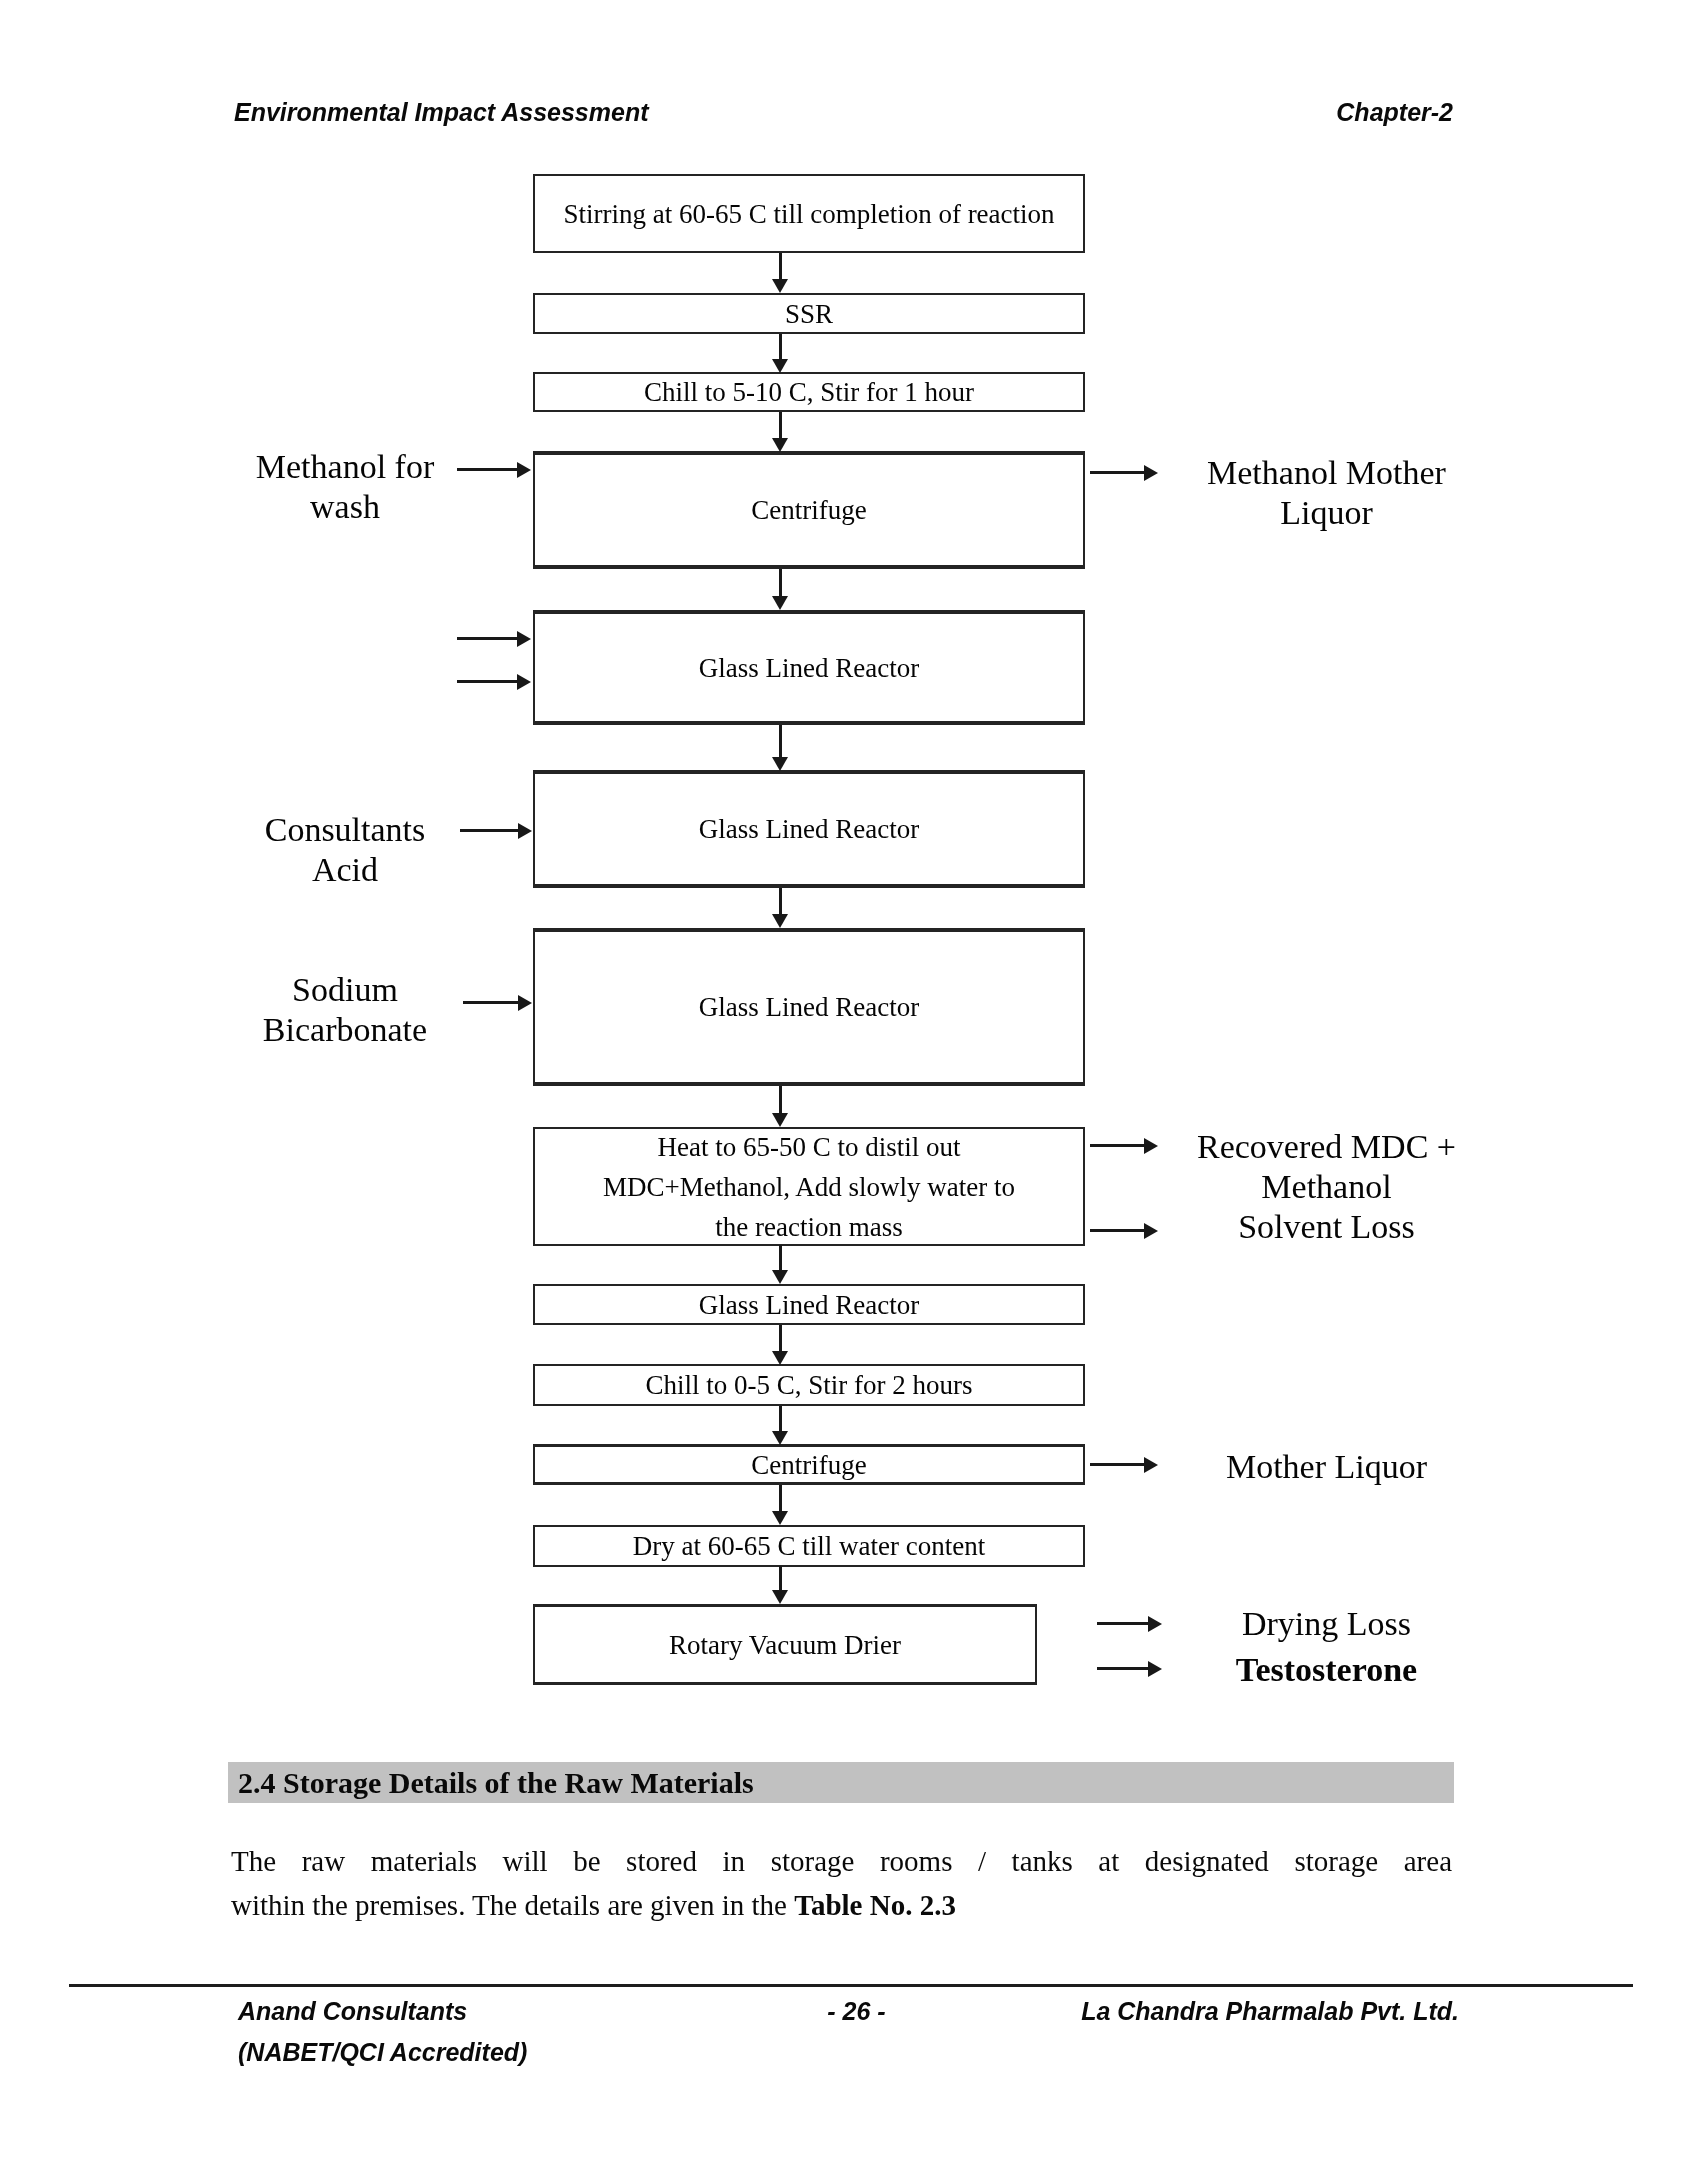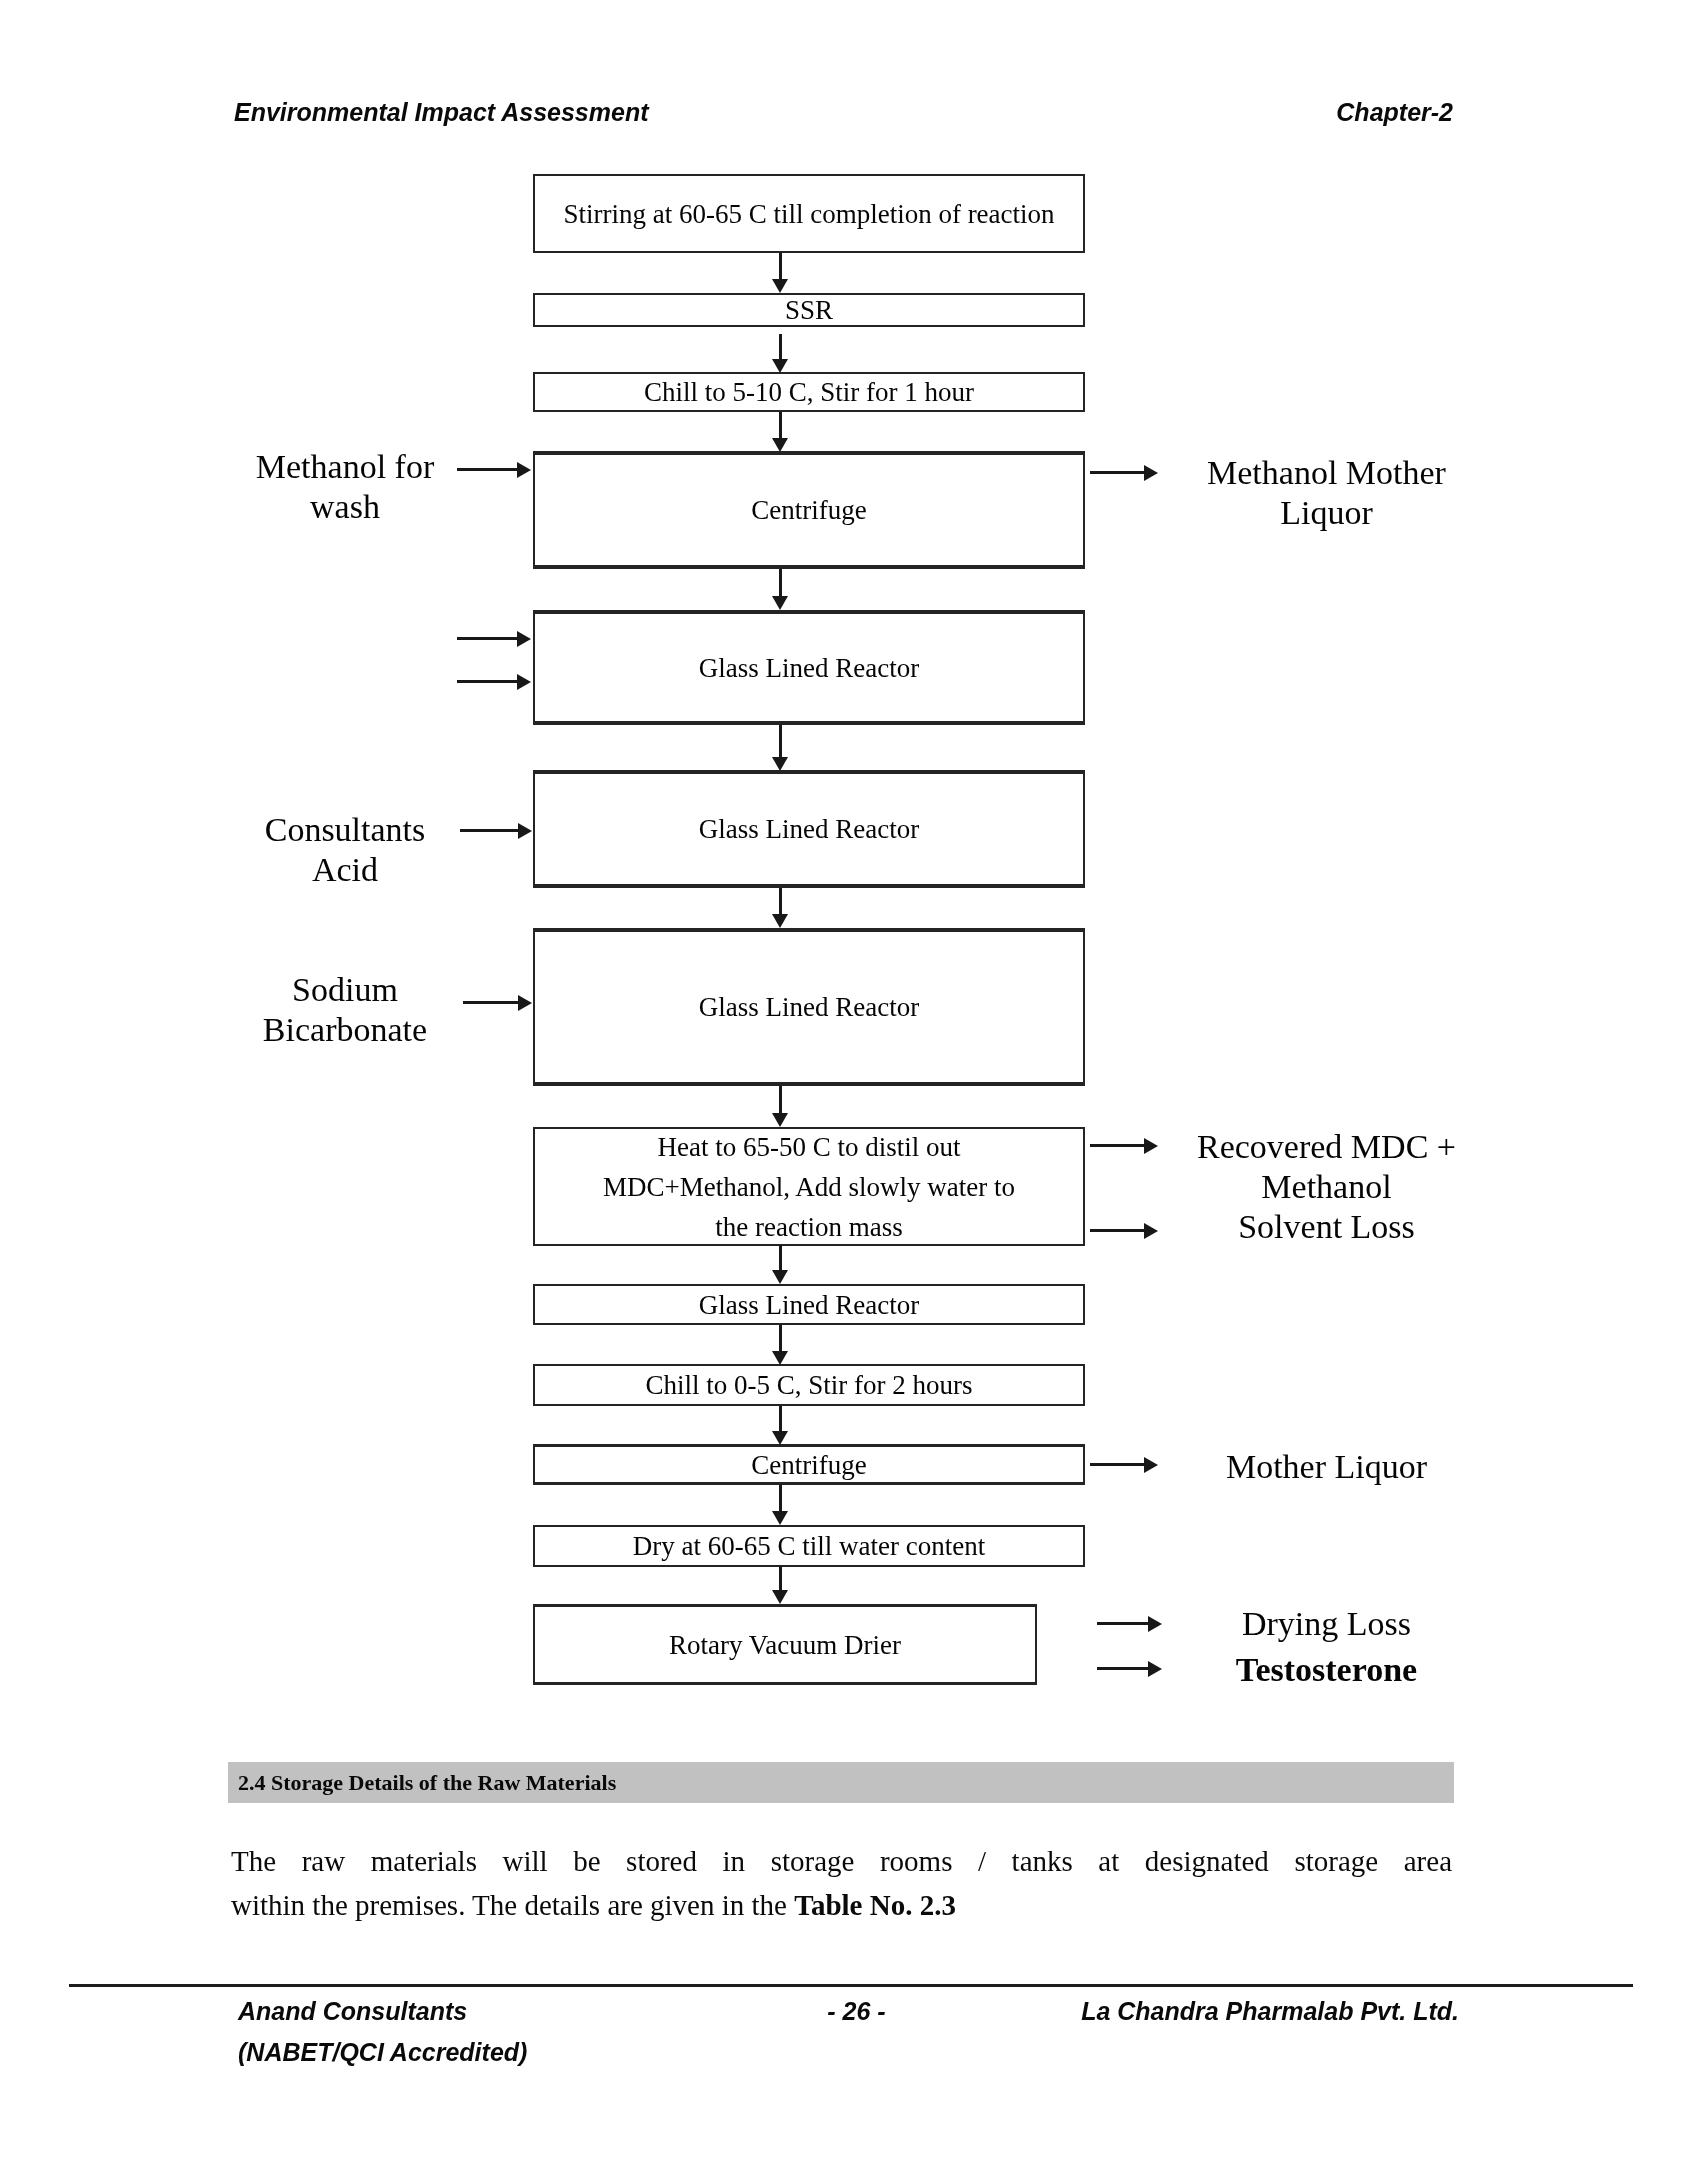--- a/index.html
+++ b/index.html
@@ -36,36 +36,36 @@
   
   .harrow{position:absolute;height:3px;background:#181818;}
   .harrow::after{
     content:"";position:absolute;right:-14px;top:-6px;
     border-top:8px solid transparent;border-bottom:8px solid transparent;
     border-left:14px solid #181818;
   }
   .sec-head{
     position:absolute;background:#c1c1c1;box-sizing:border-box;
     display:flex;align-items:center;padding-left:10px;
-    font-weight:bold;font-size:22px;color:#090909;
+    font-weight:bold;font-size:30px;color:#090909;
   }
   .para{position:absolute;font-size:29px;line-height:44px;color:#0a0a0a;}
   .para .j{text-align:justify;text-align-last:justify;}
   .rule{position:absolute;background:#1c1c1c;}
 </style>
 </head>
 <body>
 
 <div class="page">
 
   <div class="hdr" style="left:234px;top:97px;">Environmental Impact Assessment</div>
   <div class="hdr" style="right:230px;top:97px;">Chapter-2</div>
 
   <div class="box" style="left:533px;top:174px;width:552px;height:79px;padding:0 25px;">Stirring at 60-65 C till completion of reaction</div>
-  <div class="box" style="left:533px;top:293px;width:552px;height:34px;">SSR</div>
+  <div class="box" style="left:533px;top:293px;width:552px;height:41px;">SSR</div>
   <div class="box" style="left:533px;top:372px;width:552px;height:40px;">Chill to 5-10 C, Stir for 1 hour</div>
   <div class="box heavy" style="left:533px;top:451px;width:552px;height:118px;">Centrifuge</div>
   <div class="box heavy" style="left:533px;top:610px;width:552px;height:115px;">Glass Lined Reactor</div>
   <div class="box heavy" style="left:533px;top:770px;width:552px;height:118px;">Glass Lined Reactor</div>
   <div class="box heavy" style="left:533px;top:928px;width:552px;height:158px;">Glass Lined Reactor</div>
   <div class="box" style="left:533px;top:1127px;width:552px;height:119px;">
     <div>Heat to 65-50 C to distil out</div>
     <div>MDC+Methanol, Add slowly water to</div>
     <div>the reaction mass</div>
   </div>

